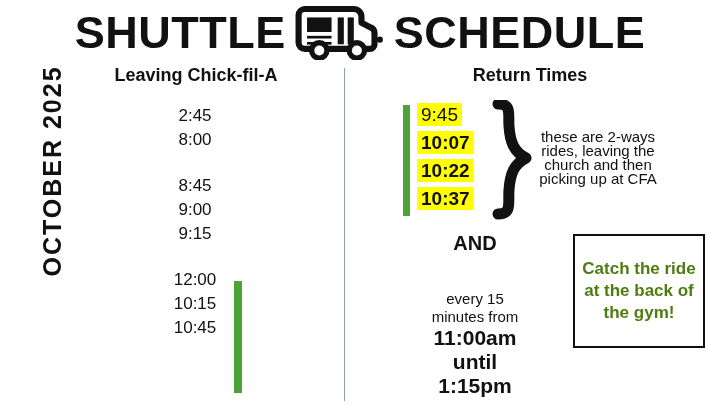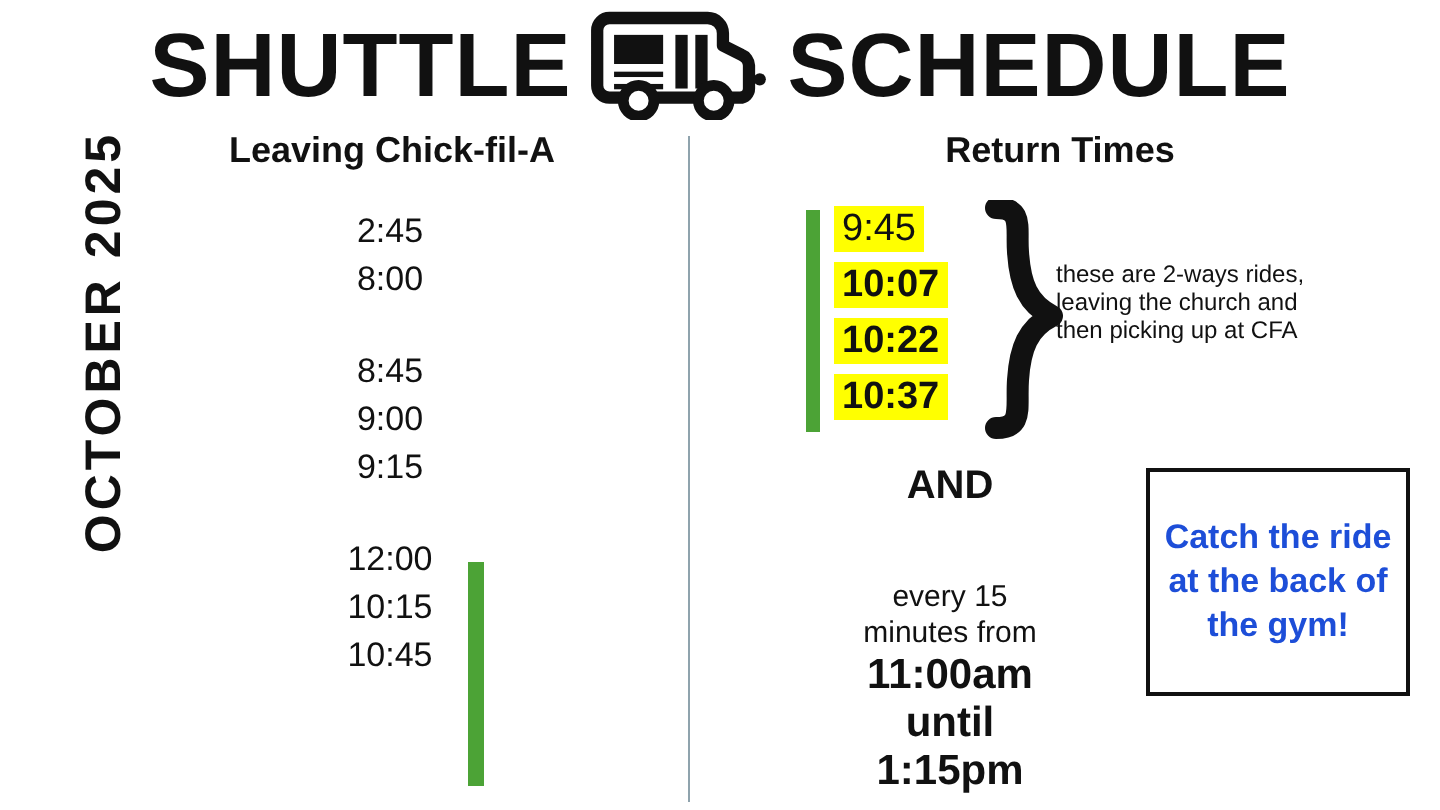--- a/index.html
+++ b/index.html
@@ -149,22 +149,23 @@
     top: 100px;
     width: 42px;
     height: 120px;
   }
 
   #note-2ways {
     position: absolute;
     left: 528px;
     top: 130px;
     width: 140px;
-    font-size: 12px;
+    font-size: 15px;
     line-height: 14px;
+    text-align: center;
     color: #111111;
   }
 
   
   #and-label {
     position: absolute;
     left: 400px;
     top: 232px;
     width: 150px;
     text-align: center;
@@ -201,21 +202,21 @@
     background: #ffffff;
     display: flex;
     align-items: center;
     justify-content: center;
   }
   #callout-text {
     font-size: 17px;
     font-weight: bold;
     line-height: 22px;
     text-align: center;
-    color: #1d4ed8;
+    color: #4d7c0f;
     padding: 0 6px;
   }
 </style>
 </head>
 <body>
 
 <div id="poster">
 
   <div id="title-row">
     <span class="title-word">SHUTTLE</span>

